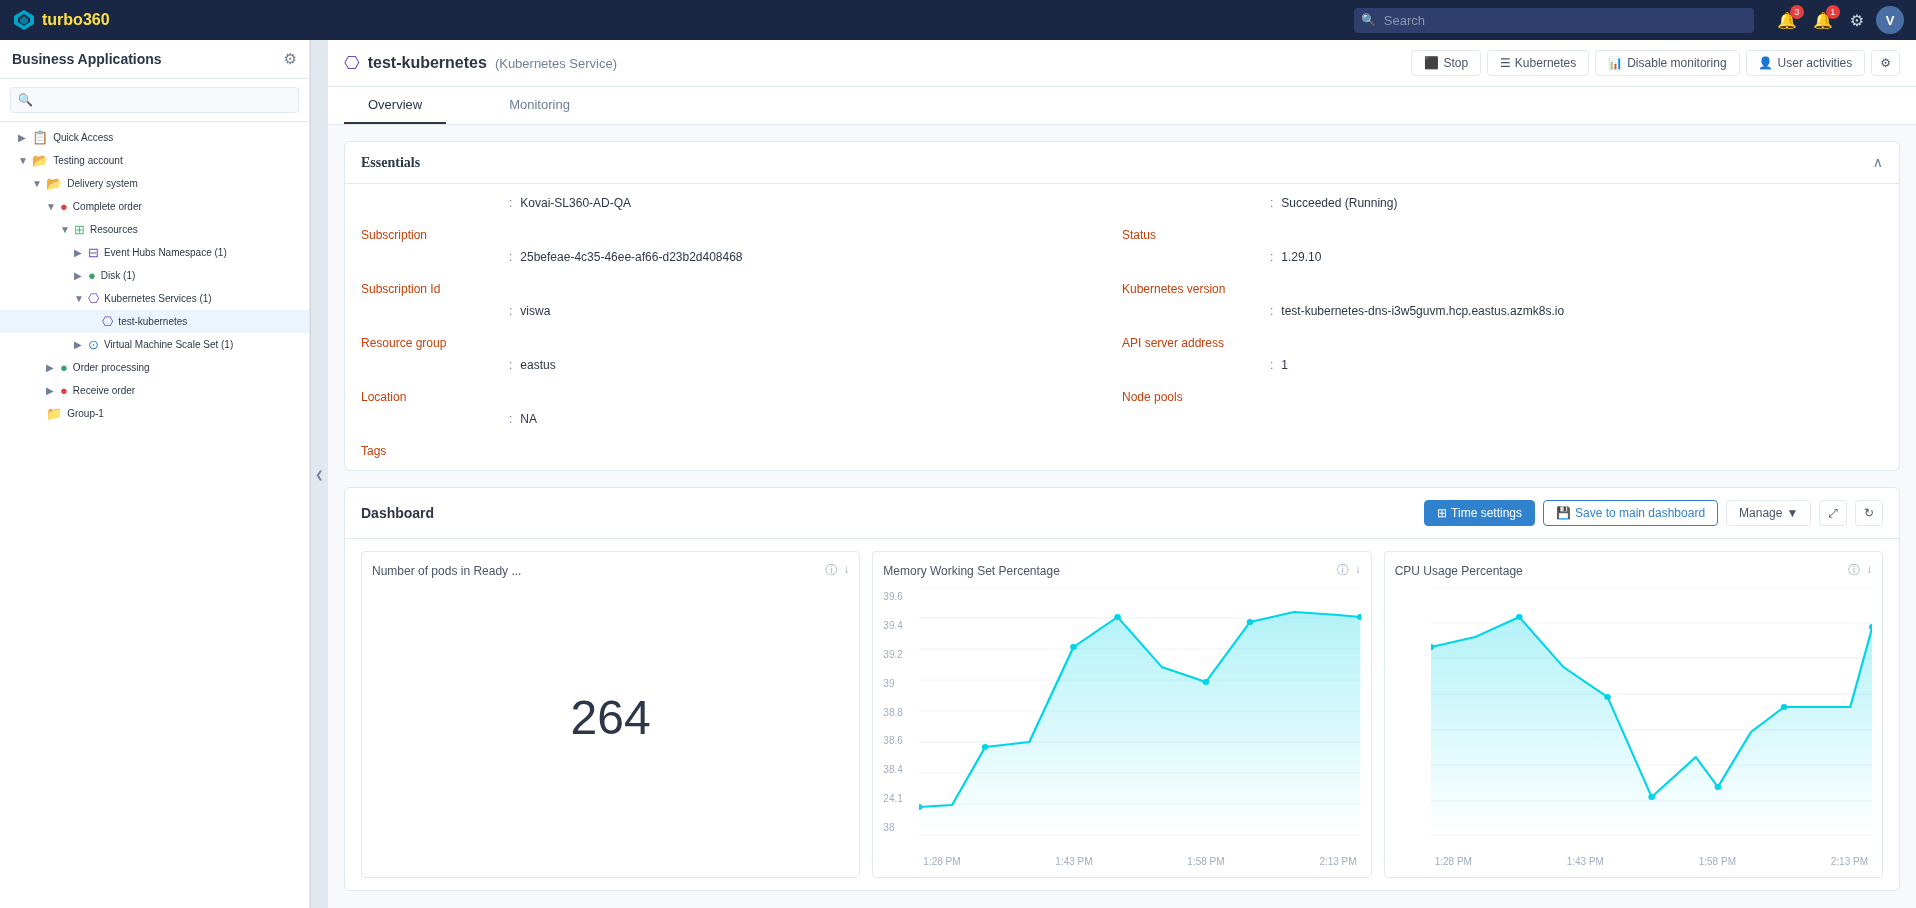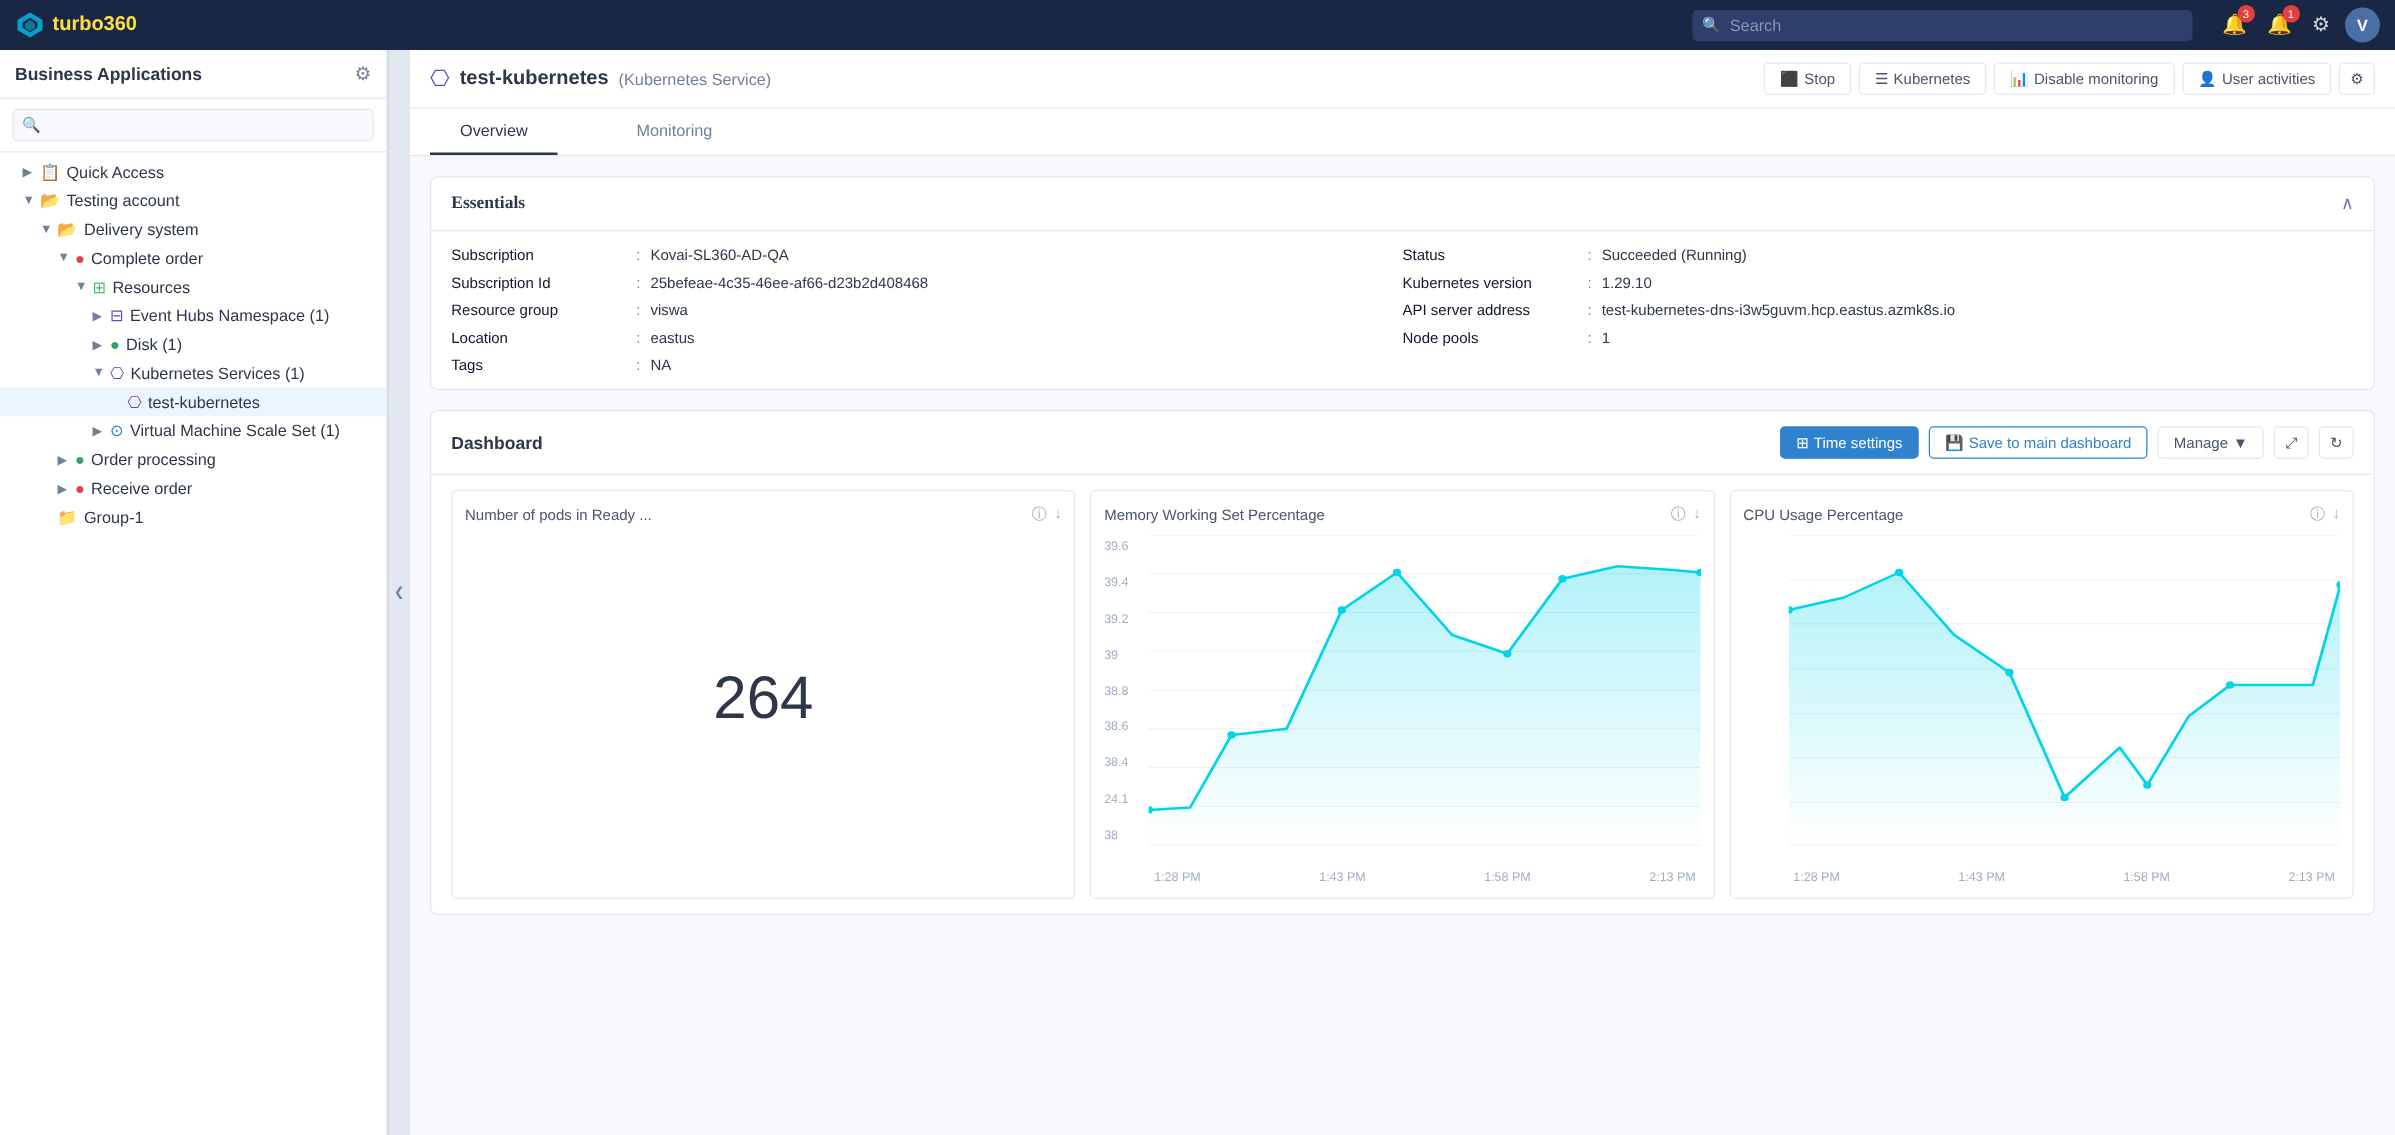--- a/index.html
+++ b/index.html
@@ -29,21 +29,21 @@
     .sidebar-title { font-weight: 600; font-size: 14px; color: #2d3748; }
     .sidebar-gear { color: #718096; cursor: pointer; font-size: 15px; }
     .sidebar-search { padding: 8px 10px; border-bottom: 1px solid #e2e8f0; position: relative; }
     .sidebar-search input { width: 100%; padding: 5px 10px 5px 28px; border: 1px solid #e2e8f0; border-radius: 4px; font-size: 12px; color: #4a5568; outline: none; background: #f7f9fc; }
     .sidebar-search-icon { position: absolute; left: 18px; top: 50%; transform: translateY(-50%); color: #a0aec0; font-size: 12px; }
     .sidebar-tree { overflow-y: auto; flex: 1; padding: 4px 0; }
     .tree-item { display: flex; align-items: center; padding: 4px 8px; cursor: pointer; color: #2d3748; white-space: nowrap; }
     .tree-item.selected { background: #ebf4ff; }
     .tree-item .chevron { width: 14px; color: #718096; font-size: 10px; flex-shrink: 0; }
     .tree-item .icon { margin-right: 5px; font-size: 13px; flex-shrink: 0; }
-    .tree-label { font-size: 13px; }
+    .tree-label { font-size: 10px; }
     .indent-1 { padding-left: 18px; }
     .indent-2 { padding-left: 32px; }
     .indent-3 { padding-left: 46px; }
     .indent-4 { padding-left: 60px; }
     .indent-5 { padding-left: 74px; }
     .dot-green { color: #38a169; }
     .dot-red { color: #e53e3e; }
 
     
     .main { flex: 1; display: flex; flex-direction: column; overflow: hidden; }
@@ -65,21 +65,21 @@
     .content { flex: 1; overflow-y: auto; padding: 16px; background: #f7f9fc; }
 
     
     .section-card { background: #fff; border: 1px solid #e2e8f0; border-radius: 6px; margin-bottom: 16px; }
     .section-header { display: flex; align-items: center; justify-content: space-between; padding: 12px 16px; border-bottom: 1px solid #e2e8f0; font-family: Liberation Serif, serif; }
     .section-title { font-weight: 600; font-size: 14px; color: #2d3748; }
     .section-collapse { color: #718096; cursor: pointer; font-size: 14px; }
     .essentials-grid { display: grid; grid-template-columns: 1fr 1fr; gap: 0; padding: 12px 16px; }
     .essentials-col { display: flex; flex-direction: column; gap: 8px; }
     .essentials-row { display: flex; align-items: flex-start; gap: 4px; }
-    .essentials-label { color: #0f172a; font-size: 12px; min-width: 140px; }
+    .essentials-label { color: #c2410c; font-size: 12px; min-width: 140px; margin-top: 32px; }
     .essentials-value { color: #2d3748; font-size: 12px; }
     .essentials-colon { color: #718096; font-size: 12px; margin: 0 4px; }
 
     
     .dashboard-header { display: flex; align-items: center; justify-content: space-between; padding: 12px 16px; border-bottom: 1px solid #e2e8f0; }
     .dashboard-actions { display: flex; gap: 8px; align-items: center; }
     .btn-blue { background: #3182ce; color: #fff; border-color: #3182ce; }
     .btn-blue-outline { background: #fff; color: #3182ce; border-color: #3182ce; }
     .charts-grid { display: grid; grid-template-columns: 1fr 1fr 1fr; gap: 12px; padding: 12px 16px; }
     .chart-card { background: #fff; border: 1px solid #e2e8f0; border-radius: 4px; padding: 10px; }

